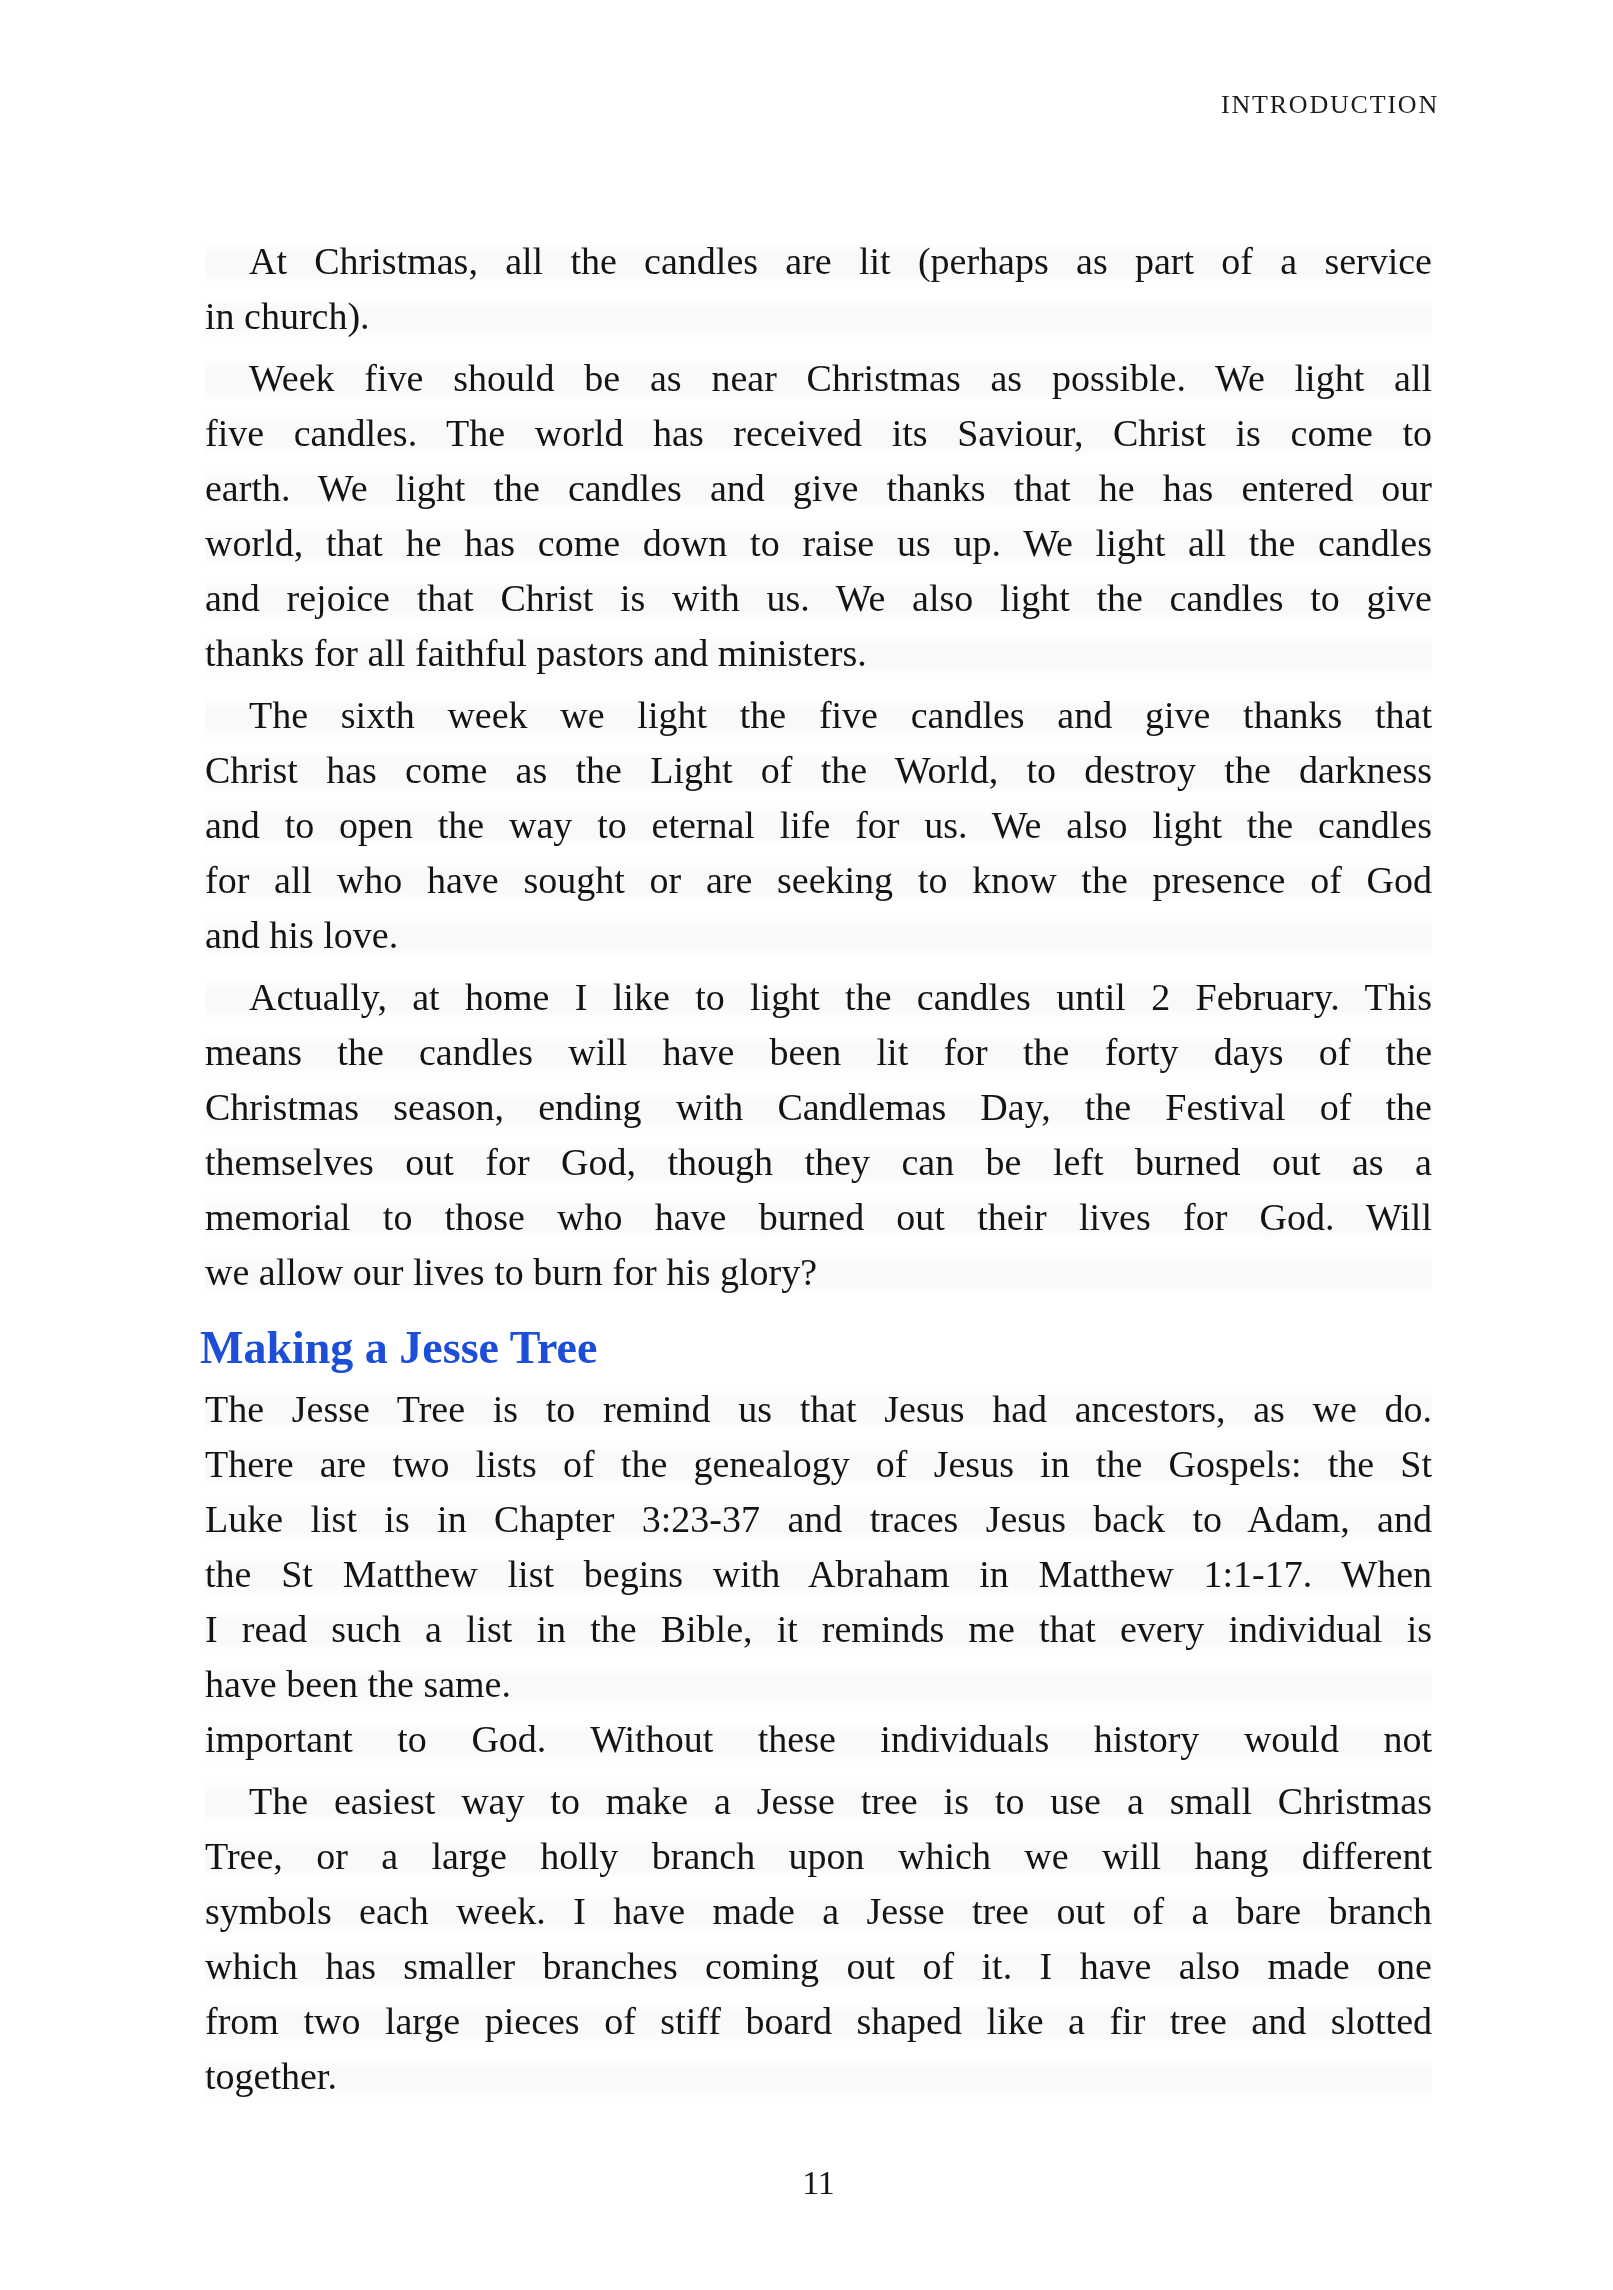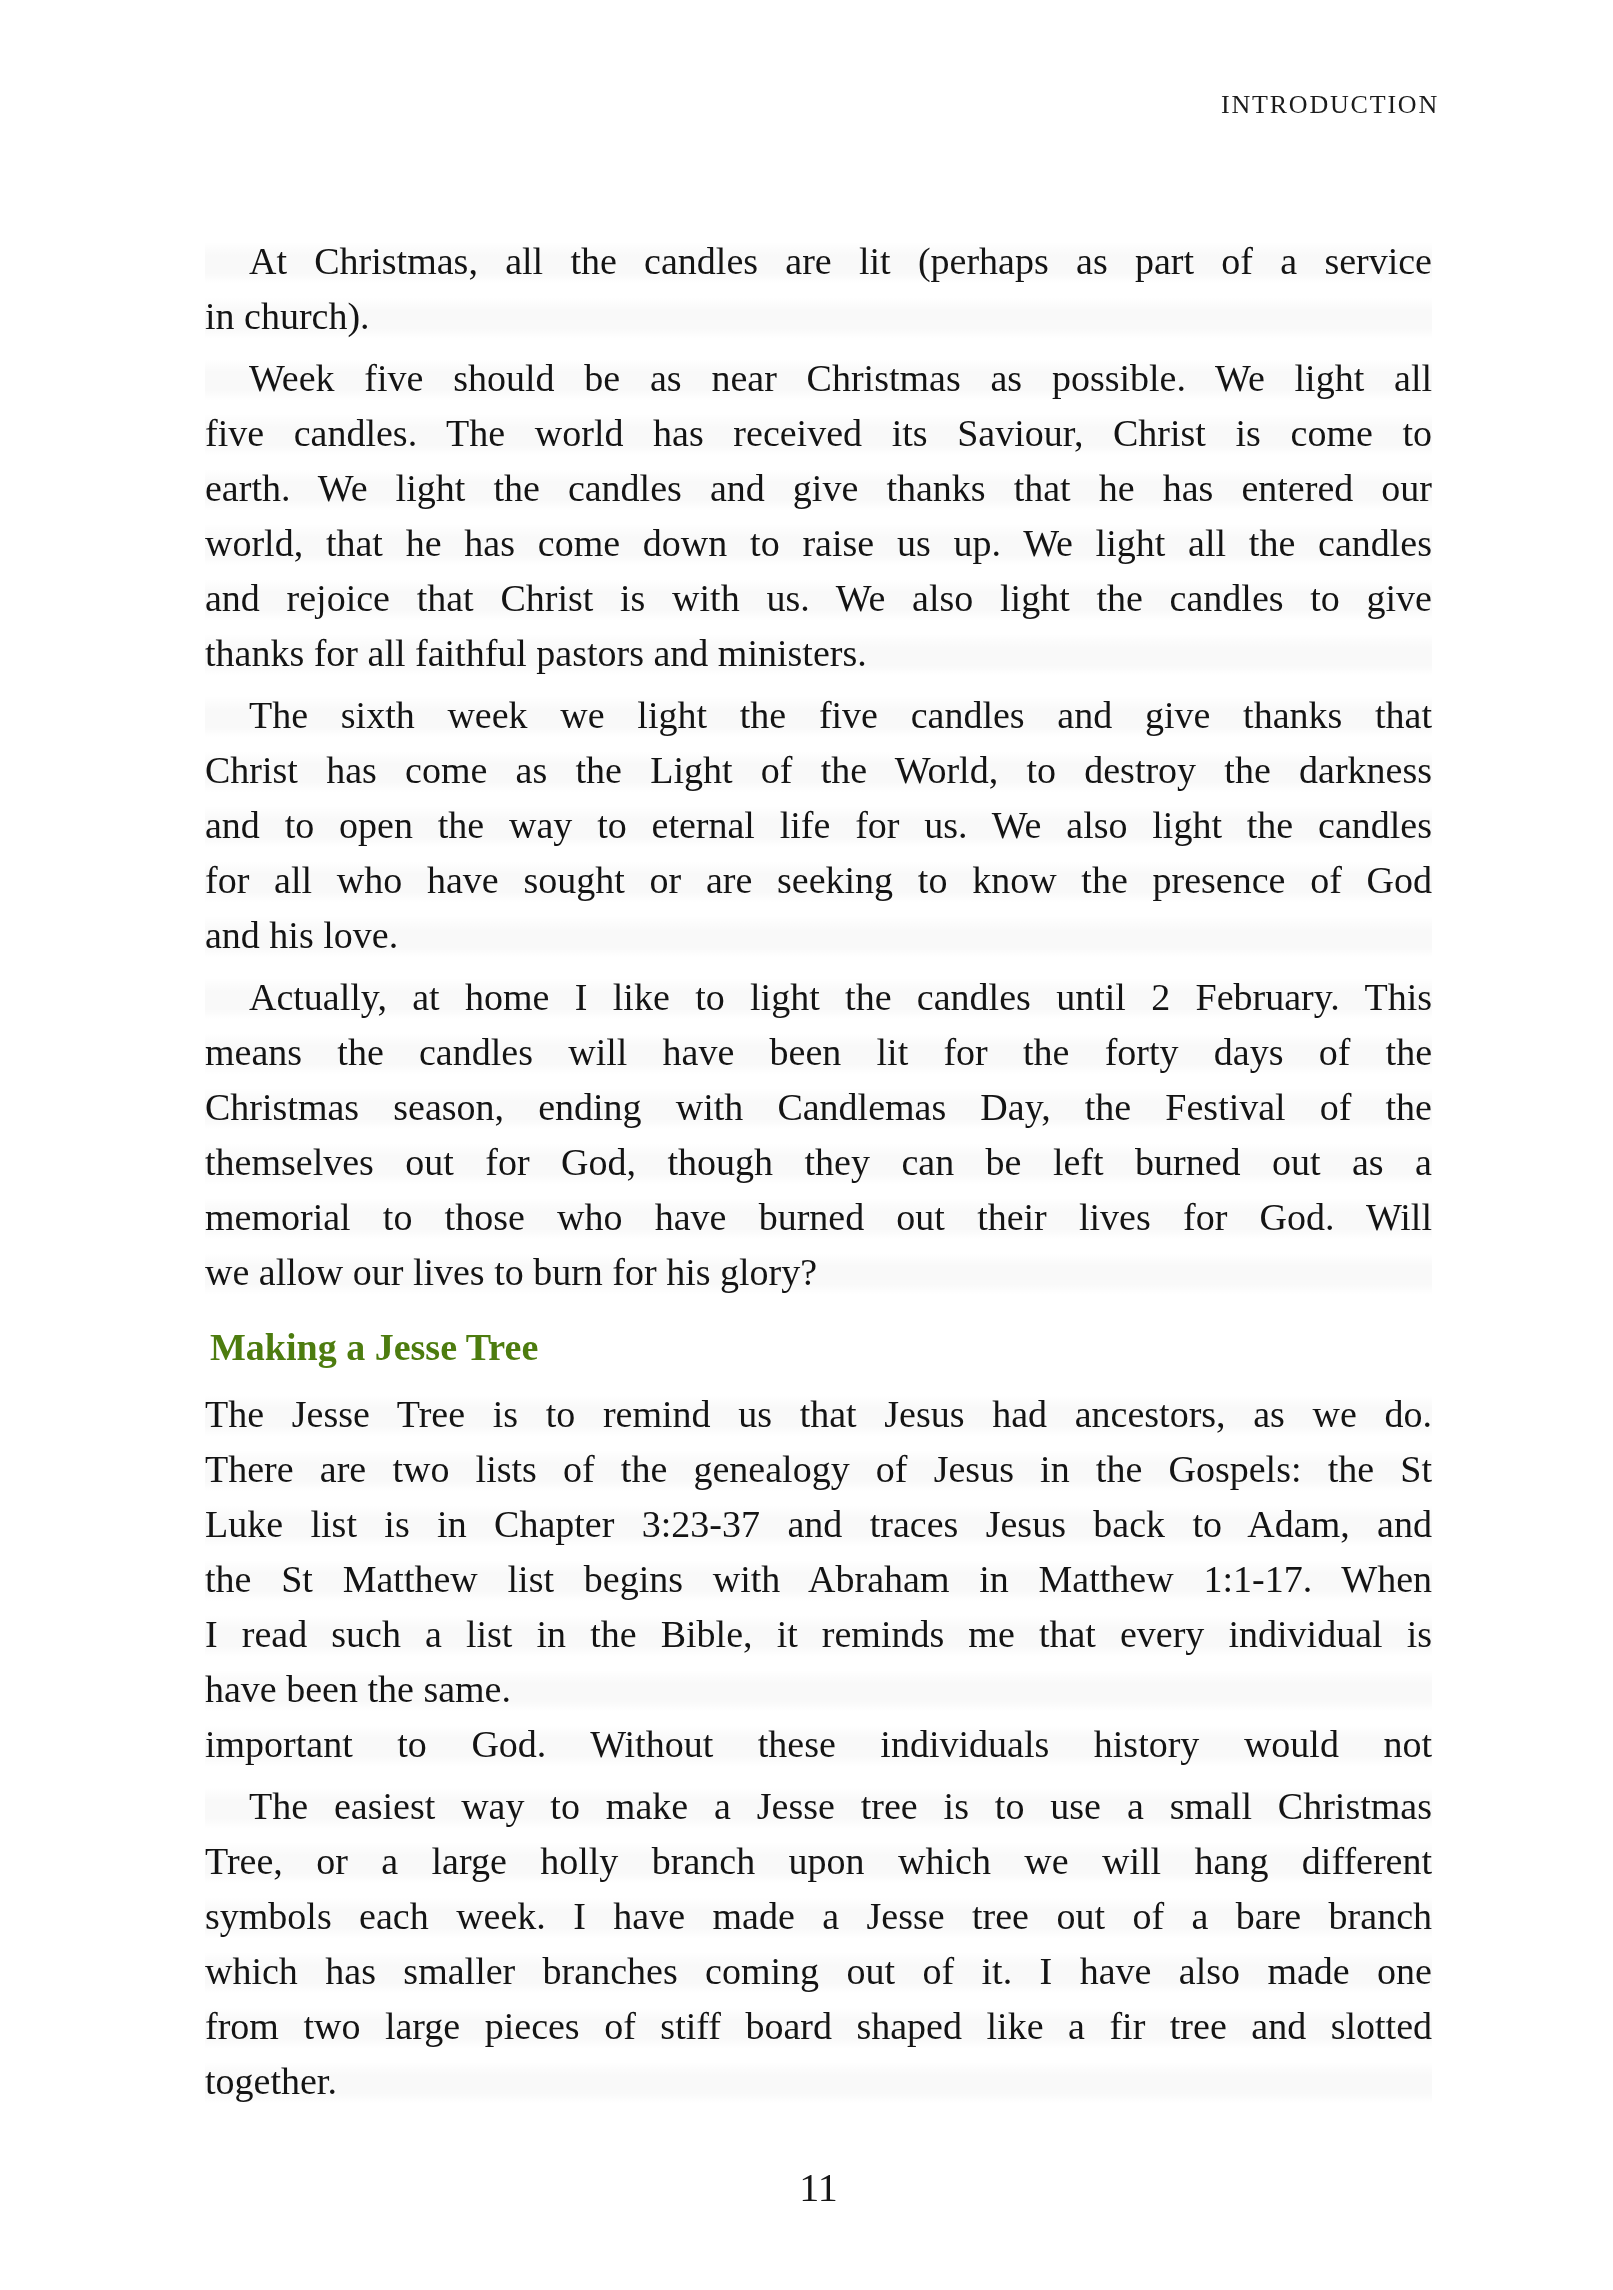--- a/index.html
+++ b/index.html
@@ -39,35 +39,35 @@
     
     background: linear-gradient(to bottom,
       rgba(0,0,0,0) 14%,
       rgba(0,0,0,0.022) 38%,
       rgba(0,0,0,0.022) 72%,
       rgba(0,0,0,0) 90%);
   }
   .line.j { text-align-last: justify; }
   .line.indent { text-indent: 44px; }
   .section-heading {
-    margin: 12px;
+    margin: 2px;
     padding: 0;
     margin-top: 20px;
-    font-size: 38px;
+    font-size: 46px;
     line-height: 55px;
     font-weight: bold;
-    color: #4d7c0f;
+    color: #1d4ed8;
   }
   .page-number {
     position: absolute;
     top: 2164px;
     left: 198px;
     width: 1241px;
     text-align: center;
-    font-size: 40px;
+    font-size: 34px;
     color: #161616;
   }
 </style>
 </head>
 <body>
 
 <div class="page">
   <div class="running-header">INTRODUCTION</div>
 
   <div class="text-block" id="text-block">

